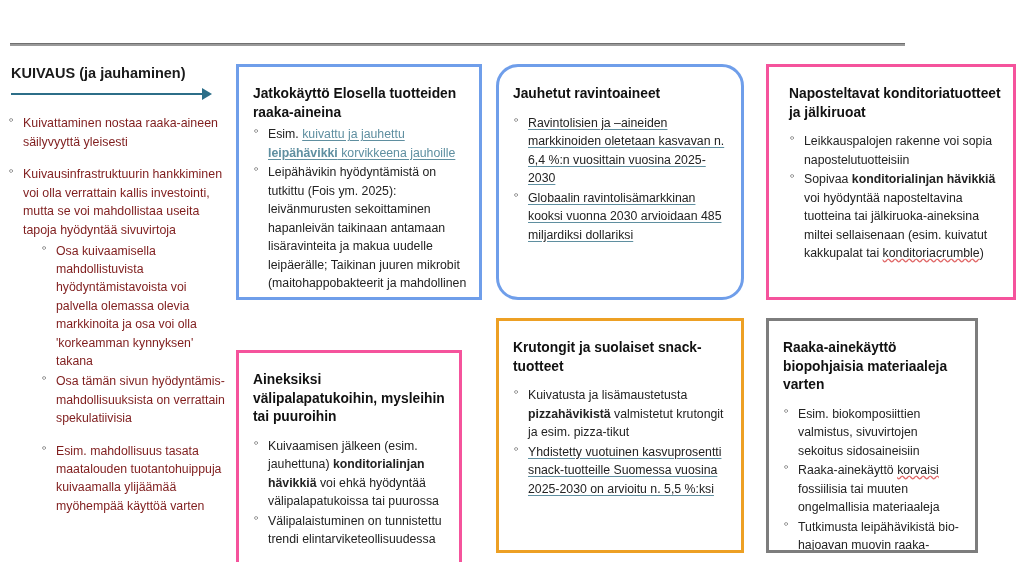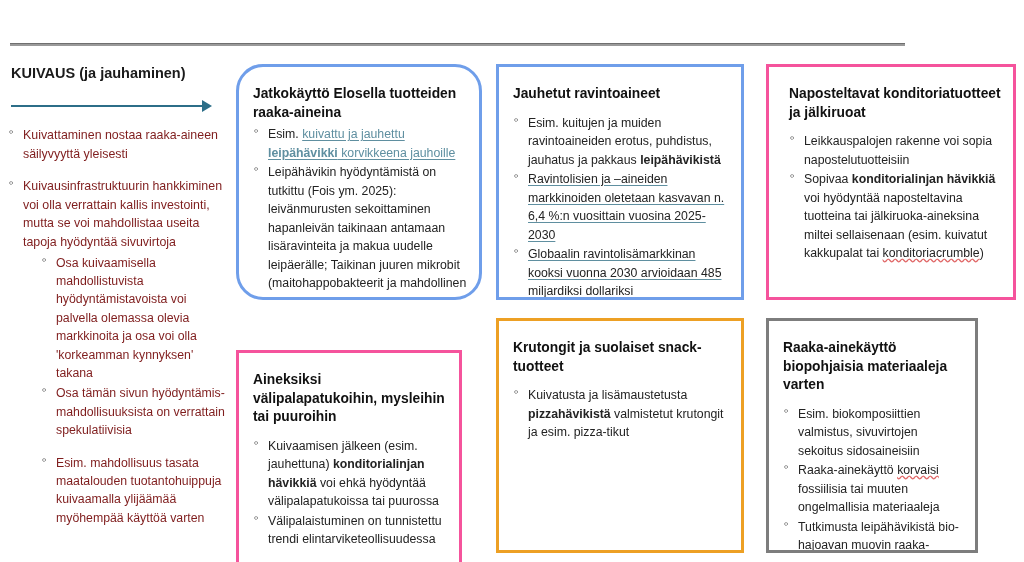--- a/index.html
+++ b/index.html
@@ -51,21 +51,21 @@
     left: 8px;
     top: 64px;
     width: 222px;
     height: 490px;
   }
   #left-heading {
     font-size: 14.5px;
     font-weight: 700;
     color: #1a1a1a;
     line-height: 18px;
-    margin: 0 0 18px 3px;
+    margin: 0 0 6px 3px;
   }
   #arrow-wrap {
     position: relative;
     height: 14px;
     margin-bottom: 11px;
   }
   #arrow-line {
     position: absolute;
     left: 3px;
     top: 5px;
@@ -147,22 +147,22 @@
   b, .b { font-weight: 700; }
   .lnk {
     color: #5f8fa0;
     text-decoration: underline;
     text-decoration-color: #5f8fa0;
     text-underline-offset: 2px;
   }
   .sq { text-decoration: underline wavy #e06666; text-decoration-skip-ink: none; }
 
   
-  #card-elosella   { left: 236px; top: 64px;  width: 246px; height: 236px; border-color: #6f9eea; border-radius: 27px; }
-  #card-jauhetut   { left: 496px; top: 64px;  width: 248px; height: 236px; border-color: #6f9eea; }
+  #card-elosella   { left: 236px; top: 64px;  width: 246px; height: 236px; border-color: #6f9eea; }
+  #card-jauhetut   { left: 496px; top: 64px;  width: 248px; height: 236px; border-color: #6f9eea; border-radius: 22px; }
   #card-naposteltavat { left: 766px; top: 64px; width: 250px; height: 236px; border-color: #f5539c; padding-left: 20px; }
   #card-aineksiksi { left: 236px; top: 318px; width: 226px; height: 235px; border-color: #f5539c; margin-top: 32px; }
   #card-krutongit  { left: 496px; top: 318px; width: 248px; height: 235px; border-color: #eda024; }
   #card-raaka      { left: 766px; top: 318px; width: 212px; height: 235px; border-color: #7d7d7d; }
 </style>
 </head>
 <body>
 
 <div id="title-bar">
   <div id="title-rule"></div>
@@ -222,23 +222,20 @@
 
     </ul>
   </div>
 </div>
 
 <div class="card" id="card-jauhetut">
   <h3>Jauhetut ravintoaineet</h3>
   <div class="card-body">
     <ul class="bl">
       <li>
-        <span class="txt"><span>Esim. kuitujen ja muiden ravintoaineiden erotus, puhdistus, jauhatus ja pakkaus </span><span class="b">leipähävikistä</span></span>
-      </li>
-      <li>
         <a class="lnk txt">Ravintolisien ja –aineiden markkinoiden oletetaan kasvavan n. 6,4 %:n vuosittain vuosina 2025-2030</a>
       </li>
       <li>
         <a class="lnk txt">Globaalin ravintolisämarkkinan kooksi vuonna 2030 arvioidaan 485 miljardiksi dollariksi</a>
       </li>
     </ul>
   </div>
 </div>
 
 <div class="card" id="card-naposteltavat">
@@ -269,20 +266,23 @@
   </div>
 </div>
 
 <div class="card" id="card-krutongit">
   <h3>Krutongit ja suolaiset snack-tuotteet</h3>
   <div class="card-body">
     <ul class="bl">
       <li>
         <span class="txt"><span>Kuivatusta ja lisämaustetusta </span><span class="b">pizzahävikistä</span><span> valmistetut krutongit ja esim. pizza-tikut</span></span>
       </li>
+      <li>
+        <a class="lnk txt">Yhdistetty vuotuinen kasvuprosentti snack-tuotteille Suomessa vuosina 2025-2030 on arvioitu n. 5,5 %:ksi</a>
+      </li>
     </ul>
   </div>
 </div>
 
 <div class="card" id="card-raaka">
   <h3>Raaka-ainekäyttö biopohjaisia materiaaleja varten</h3>
   <div class="card-body">
     <ul class="bl">
       <li>
         <span class="txt">Esim. biokomposiittien valmistus, sivuvirtojen sekoitus sidosaineisiin</span>

